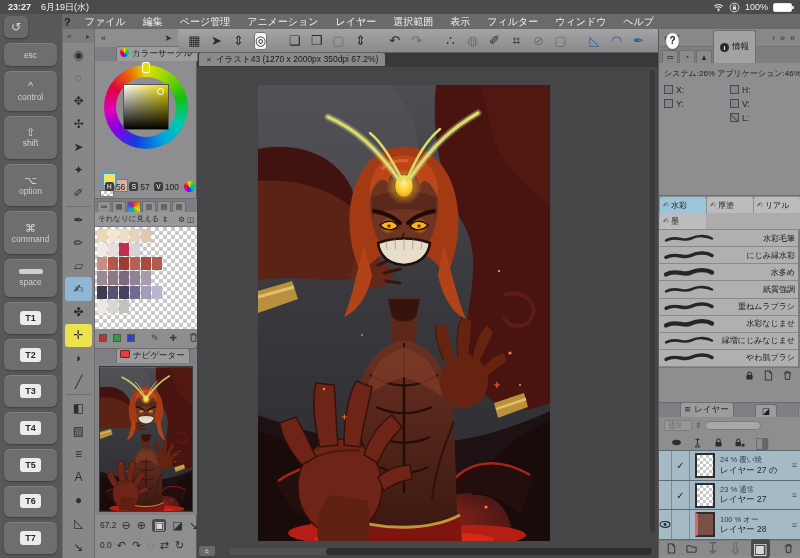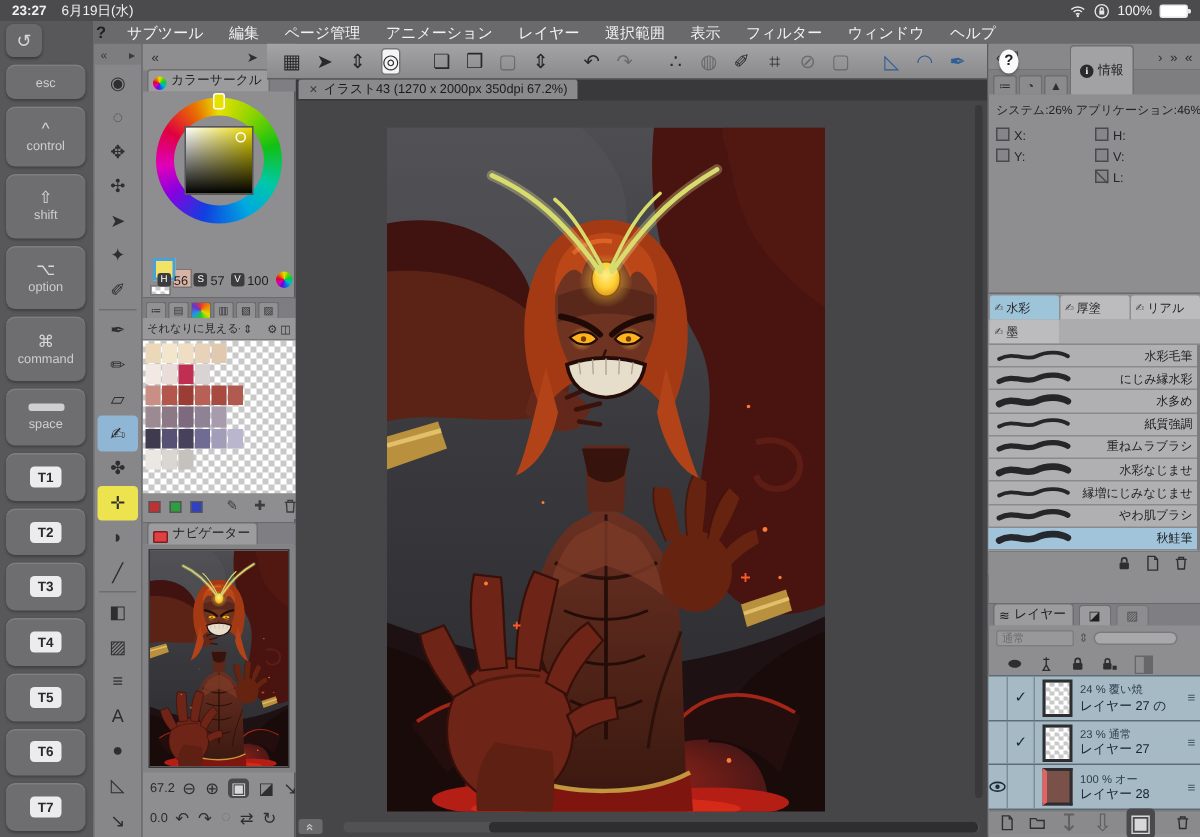--- a/index.html
+++ b/index.html
@@ -45,21 +45,21 @@
   .tool.sel-yellow{background:#ece34e;border-radius:3px;}
   .tdiv{height:1px;background:#6e6e70;margin:1px 3px;flex:none;}
 
   
   .lpanels{position:absolute;left:95px;top:29px;width:102px;height:529px;background:#8e8e90;
     border-right:1px solid #5a5a5c;z-index:10;}
   .lp-head{position:absolute;left:0;top:0;width:83px;height:18px;display:flex;align-items:center;
     justify-content:space-between;padding:0 6px;color:#3a3a3c;font-size:9px;}
   .panel-head{height:14px;background:#7f7f83;display:flex;align-items:flex-end;font-size:8.5px;color:#1e1e20;}
   .panel-tab{background:#9c9c9e;border:1px solid #6e6e70;border-bottom:none;border-radius:3px 3px 0 0;
-    padding:1px 4px 1px 3px;display:flex;align-items:flex-end;gap:3px;margin-left:3px;white-space:nowrap;}
+    padding:1px 4px 1px 3px;display:flex;align-items:flex-start;gap:3px;margin-left:21px;white-space:nowrap;}
   .gi{display:inline-flex;align-items:center;justify-content:center;color:#2e2e30;}
   .gi.grayed{opacity:.45;}
   .gi.dark{background:#4a4a4c;color:#d8d8da;border-radius:3px;padding:0 2px;}
 
   
   .cwheel{position:absolute;left:0;top:18px;width:102px;height:151px;}
   .cw-dot{width:9px;height:9px;border-radius:50%;
     background:conic-gradient(#e8e000,#5fd000,#00c853,#00c0c0,#0070e8,#7000e0,#e000b0,#e00030,#e87800,#e8e000);}
   .cw-body{position:relative;height:137px;}
   .ring{position:absolute;left:9px;top:4px;width:84px;height:84px;border-radius:50%;
@@ -170,21 +170,21 @@
   .brow{flex:1;display:flex;align-items:center;border-bottom:1px solid #8a8a8c;padding:0 6px 0 3px;min-height:0;}
   .brow.sel{background:#a2c4da;}
   .stroke{width:54px;height:11px;flex:none;}
   .bname{margin-left:auto;font-size:8px;color:#1c1c1e;white-space:nowrap;}
   .scrollstrip{position:absolute;right:0;top:0;bottom:0;width:3px;background:#7c7c7e;}
   .st-bottom{height:16px;background:#8e8e90;display:flex;align-items:center;justify-content:flex-end;gap:8px;
     padding:0 8px;color:#3a3a3c;border-top:1px solid #7a7a7c;}
 
   .lypanel{position:absolute;left:0;top:373px;width:142px;height:156px;border-top:1px solid #6a6a6c;}
   .ly-ctrl{height:17px;display:flex;align-items:center;gap:3px;padding:0 5px;}
-  .ly-drop{width:52px;height:11px;background:#98989a;border:1px solid #7e7e80;border-radius:2px;
+  .ly-drop{width:28px;height:11px;background:#98989a;border:1px solid #7e7e80;border-radius:2px;
     font-size:7.5px;color:#6e6e70;display:flex;align-items:center;padding:0 3px;}
   .ly-step{font-size:8px;color:#55555a;}
   .ly-pill{width:56px;height:9px;background:#a8a8aa;border:1px solid #7a7a7c;border-radius:5px;}
   .ly-locks{height:16px;display:flex;align-items:center;gap:10px;padding:0 12px;color:#2e2e30;}
   .ly-locks .gi.grayed{opacity:.4;}
   .lrows{height:90px;border-top:1px solid #5c6c76;border-bottom:1px solid #5c6c76;background:#a6bac6;
     display:flex;flex-direction:column;}
   .lrow{flex:1;display:flex;align-items:center;border-bottom:1px solid #5c6c76;min-height:0;}
   .lrow:last-child{border-bottom:none;}
   .lcol-eye{width:13px;align-self:stretch;border-right:1px solid #7d8d97;display:flex;align-items:center;
@@ -378,21 +378,21 @@
           <use href="#i-lockrot"></use>
         </svg>
       <span>100%</span>
       <span class="batt"></span>
     </span>
   </div>
 
   <div class="menubar">
     <span class="menu-logo">?</span>
     <span id="menu-items" style="display:flex;">
-        <span class="menu-item">サブツール</span>
+        <span class="menu-item">ファイル</span>
         <span class="menu-item">編集</span>
         <span class="menu-item">ページ管理</span>
         <span class="menu-item">アニメーション</span>
         <span class="menu-item">レイヤー</span>
         <span class="menu-item">選択範囲</span>
         <span class="menu-item">表示</span>
         <span class="menu-item">フィルター</span>
         <span class="menu-item">ウィンドウ</span>
         <span class="menu-item">ヘルプ</span>
       </span>
@@ -815,26 +815,20 @@
               <path d="M3,8 C14,2 22,10 30,6 S48,3 53,6" fill="none" stroke="#17171a" stroke-width="2.8" stroke-linecap="round" opacity=".9"></path>
             </svg>
             <span class="bname">縁増にじみなじませ</span>
           </div>
           <div class="brow">
             <svg class="stroke" viewBox="0 0 56 12">
               <path d="M3,8 C14,2 22,10 30,6 S48,3 53,6" fill="none" stroke="#17171a" stroke-width="3.8" stroke-linecap="round" opacity=".9"></path>
             </svg>
             <span class="bname">やわ肌ブラシ</span>
           </div>
-          <div class="brow sel">
-            <svg class="stroke" viewBox="0 0 56 12">
-              <path d="M3,8 C14,2 22,10 30,6 S48,3 53,6" fill="none" stroke="#17171a" stroke-width="4.8" stroke-linecap="round" opacity=".9"></path>
-            </svg>
-            <span class="bname">秋鮭筆</span>
-          </div>
           <div class="scrollstrip"></div>
         </div>
       <div class="st-bottom" id="st-actions">
           <span class="gi">
             <svg class="ic">
               <use href="#i-lock"></use>
             </svg>
           </span>
           <span class="gi">
             <svg class="ic">

